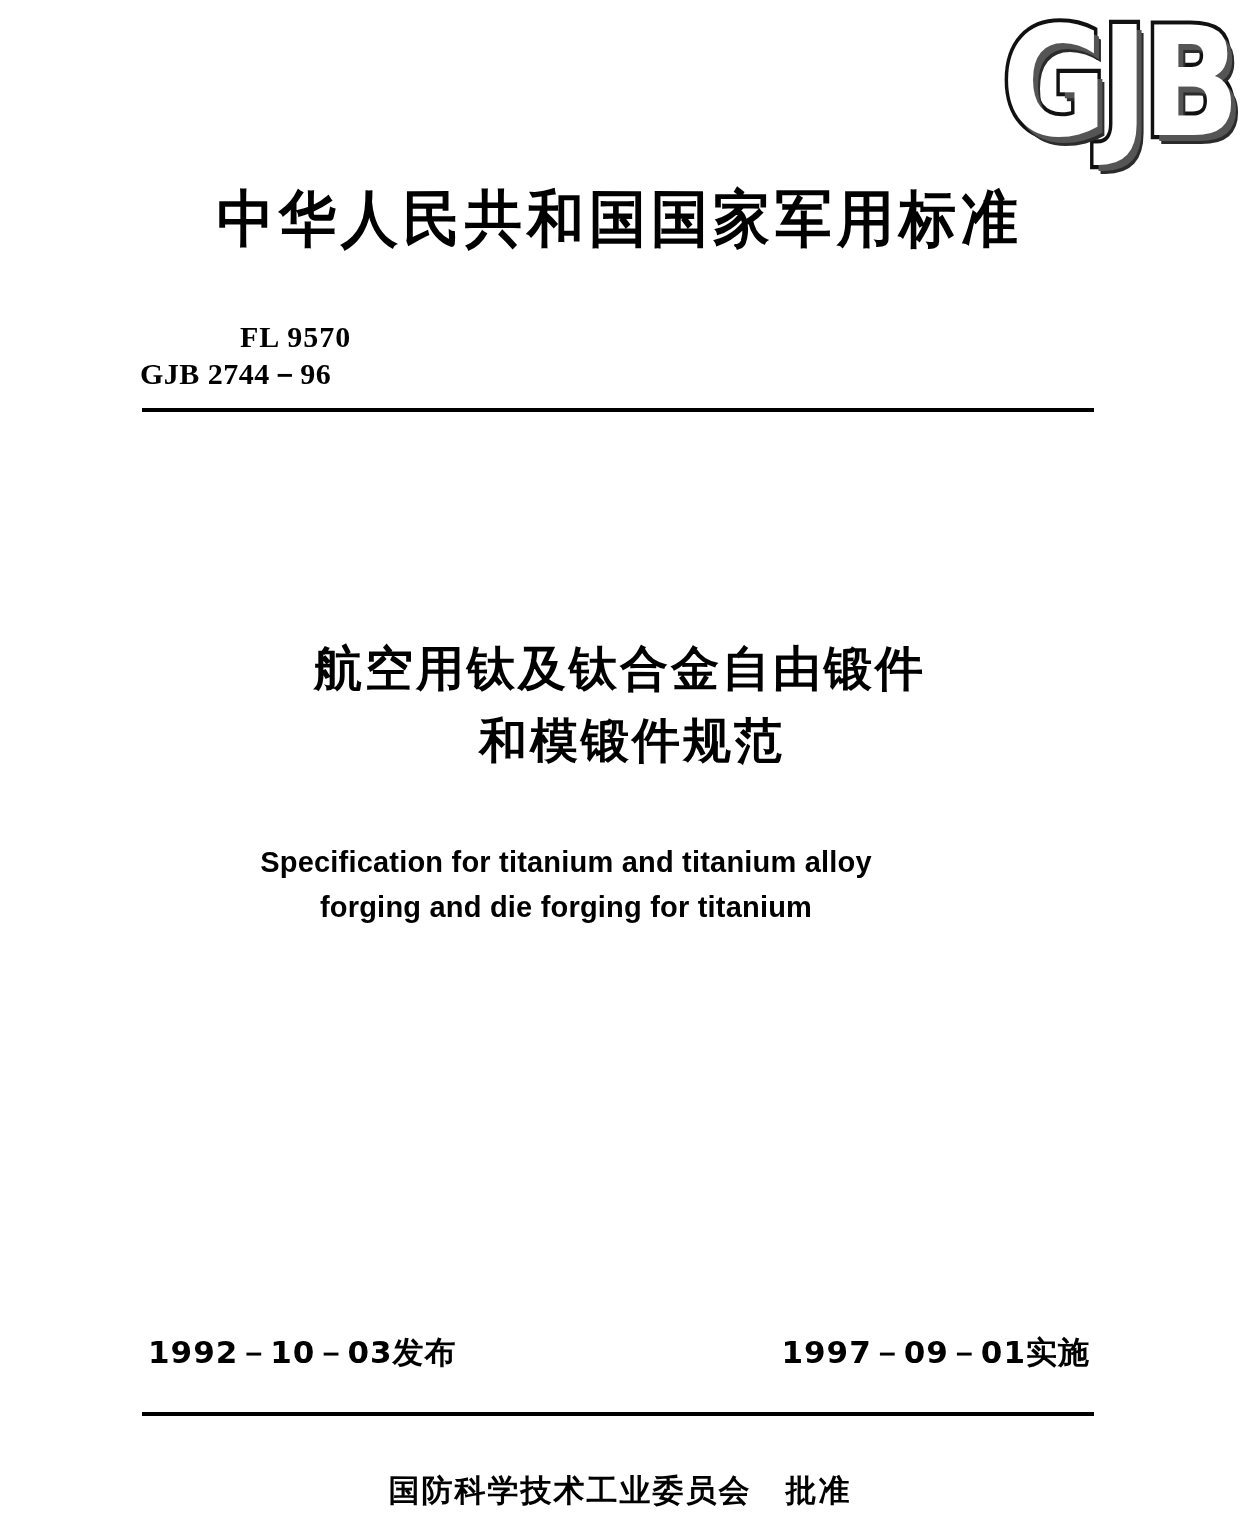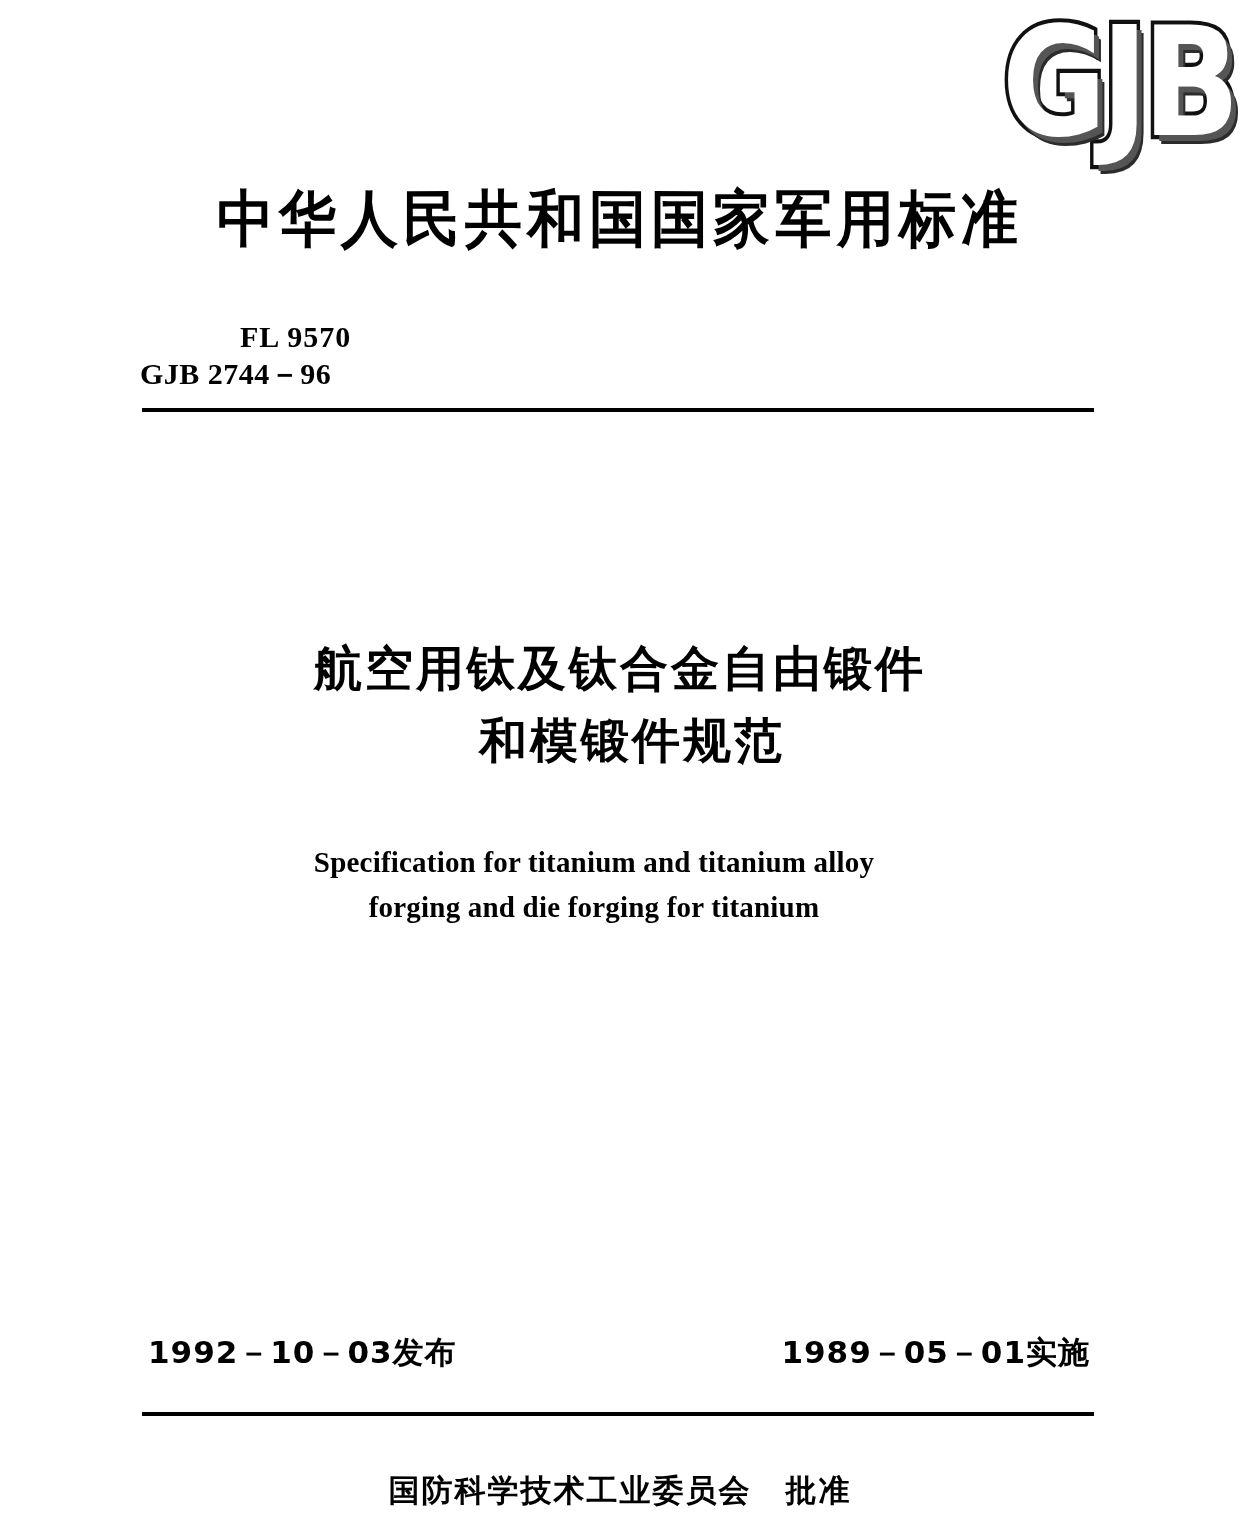--- a/index.html
+++ b/index.html
@@ -123,26 +123,25 @@
     padding-left: 24px;
   }
 
   
   .sub-title {
     position: absolute;
     top: 840px;
     left: 0;
     width: 1132px;
     text-align: center;
-    font-family: Liberation Serif, serif;
+    font-family: Liberation Sans, sans-serif;
     font-weight: 700;
     font-size: 29px;
     line-height: 45px;
     letter-spacing: 0.2px;
-    margin-left: 28px;
   }
 
   
   .dates-row {
     position: absolute;
     top: 1332px;
     left: 142px;
     width: 952px;
     display: flex;
     justify-content: space-between;
@@ -197,21 +196,21 @@
     <span class="line2">和模锻件规范</span>
   </div>
 
   <div class="sub-title">
     <div>Specification for titanium and titanium alloy</div>
     <div>forging and die forging for titanium</div>
   </div>
 
   <div class="dates-row">
     <span class="date-item date-left">1992－10－03发布</span>
-    <span class="date-item date-right">1989－05－01实施</span>
+    <span class="date-item date-right">1997－09－01实施</span>
   </div>
 
   <div class="rule-bottom"></div>
 
   <div class="issuer">
     <span>国防科学技术工业委员会</span><span class="approve">批准</span>
   </div>
 
 </div>
 

